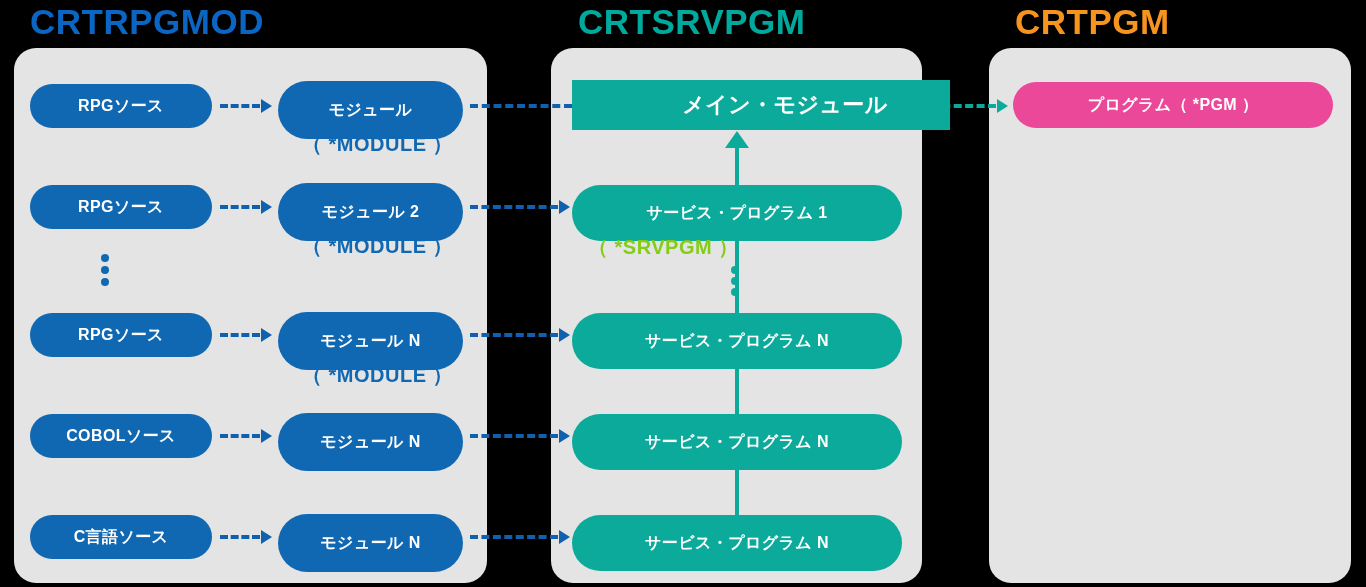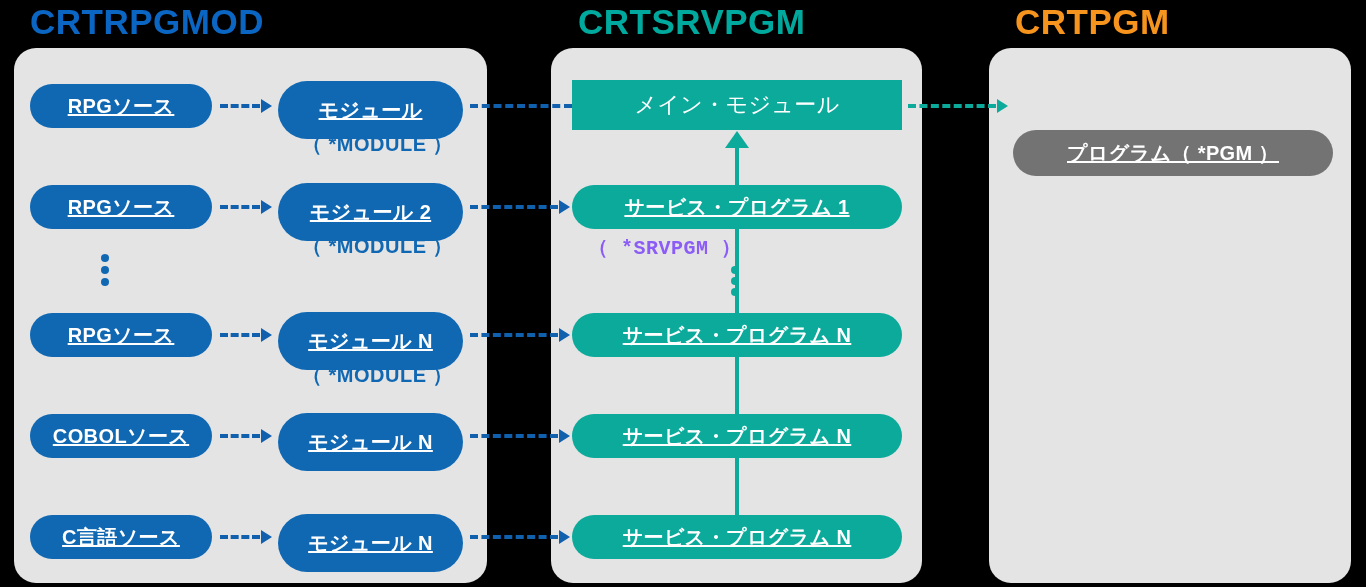--- a/index.html
+++ b/index.html
@@ -24,47 +24,46 @@
     letter-spacing:0.5px;line-height:48px;white-space:nowrap;
   }
   #title-mod{left:30px;color:#0A66C2;}
   #title-srv{left:578px;color:#00A99D;}
   #title-pgm{left:1015px;color:#F7941E;}
 
   
   .pill{
     position:absolute;border-radius:999px;color:#ffffff;
     display:flex;align-items:center;justify-content:center;
-    font-size:20px;font-weight:bold;white-space:nowrap;
+    font-size:16px;font-weight:bold;white-space:nowrap;
     letter-spacing:0.4px;
-    text-decoration:underline;
   }
   .pill.blue{background:#1068B3;}
   .pill.teal{background:#0CAA9B;}
-  .pill.orange{background:#737373;margin-top:48px;}
+  .pill.orange{background:#ec4899;}
   .rect{
     position:absolute;color:#ffffff;background:#0CAA9B;border-radius:0;
     display:flex;align-items:center;justify-content:center;
-    font-size:22px;font-weight:normal;white-space:nowrap;letter-spacing:0.4px;
+    font-size:22px;font-weight:bold;white-space:nowrap;letter-spacing:0.4px;padding-left:48px;
   }
 
   
   .src{left:30px;width:182px;height:44px;}
   
   .mod{left:278px;width:185px;height:58px;}
   
-  .srv{left:572px;width:330px;height:44px;}
+  .srv{left:572px;width:330px;height:56px;}
 
   
   .caption{
     position:absolute;font-size:20px;font-weight:bold;white-space:nowrap;
     letter-spacing:0.5px;
   }
   .caption.blue{color:#1068B3;}
-  .caption.teal{color:#8b5cf6;font-family:Liberation Mono, monospace;}
+  .caption.teal{color:#84cc16;}
 
   
   .darrow{position:absolute;height:12px;display:flex;align-items:center;}
   .darrow .line{
     height:0;border-top:4px dashed currentColor;flex:1 1 auto;
   }
   .darrow .head{
     width:0;height:0;border-top:7px solid transparent;
     border-bottom:7px solid transparent;border-left:11px solid currentColor;
     margin-left:1px;flex:0 0 auto;

